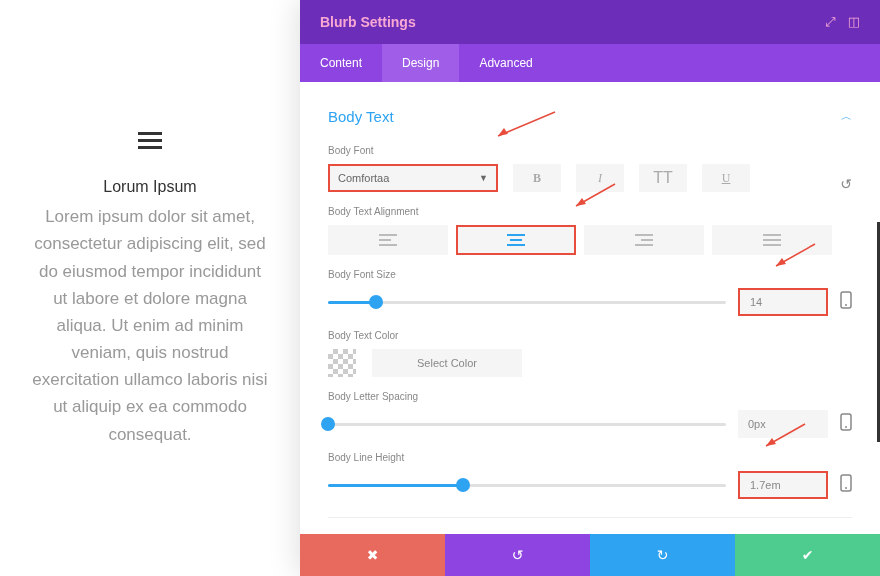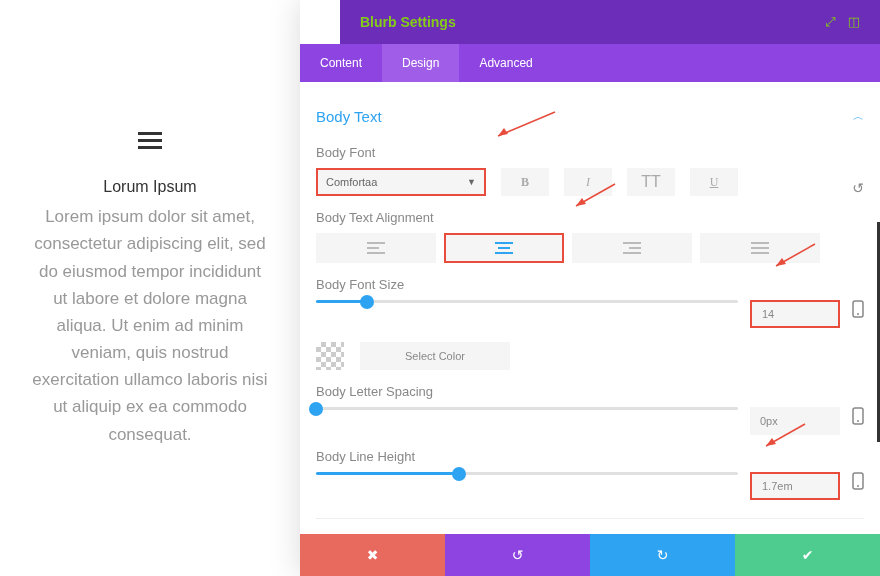--- a/index.html
+++ b/index.html
@@ -4,51 +4,51 @@
   <style>
     * { box-sizing: border-box; margin: 0; padding: 0; }
     body { font-family: -apple-system, BlinkMacSystemFont, "Segoe UI", sans-serif; background: #fff; display: flex; width: 880px; height: 576px; }
     .preview-pane { width: 300px; display: flex; flex-direction: column; align-items: center; justify-content: center; padding: 20px; }
     .hamburger-icon { margin-bottom: 25px; }
     .hamburger-icon div { width: 24px; height: 3px; background: #333; margin: 4px 0; }
     .preview-title { font-size: 16px; color: #333; margin-bottom: 7px; font-weight: 400; }
     .preview-body { font-size: 17px; color: #999; text-align: center; line-height: 1.6; max-width: 240px; }
     
     .settings-panel { flex: 1; background: #fff; box-shadow: 0 0 30px rgba(0,0,0,0.15); display: flex; flex-direction: column; position: relative; }
-    .panel-header { background: #6c2eb9; color: #84cc16; padding: 14px 20px; display: flex; justify-content: space-between; align-items: center; margin-left: 40px; }
+    .panel-header { background: #6c2eb9; color: #f9a8d4; padding: 14px 20px; display: flex; justify-content: space-between; align-items: center; }
     .panel-title { font-size: 14px; font-weight: 600; }
     .header-icons { display: flex; gap: 12px; }
     .header-icons span { cursor: pointer; font-size: 13px; }
     
     .tabs { background: #8e44e0; display: flex; }
     .tab { padding: 12px 20px; color: #fff; font-size: 12px; cursor: pointer; }
     .tab.active { background: #a05ee8; }
     
-    .panel-body { flex: 1; overflow-y: auto; padding: 20px 16px; position: relative; background: #fff; }
+    .panel-body { flex: 1; overflow-y: auto; padding: 20px 28px; position: relative; background: #fff; }
     .scrollbar-mock { position: absolute; right: 0; top: 140px; width: 3px; height: 220px; background: #333; }
     
     .section-header { display: flex; justify-content: space-between; align-items: center; padding: 6px 0; cursor: pointer; }
     .section-title { color: #2ea3f2; font-size: 15px; }
     .chevron { color: #2ea3f2; font-size: 11px; }
     
     .field { margin: 14px 0 6px; }
-    .field-label { font-size: 13px; color: #888; margin-bottom: 8px; display: block; }
+    .field-label { font-size: 10px; color: #888; margin-bottom: 8px; display: block; }
     
     .font-row { display: flex; gap: 15px; align-items: flex-end; }
     .font-select { width: 170px; height: 28px; background: #f5f5f5; border: 2px solid #e74c3c; display: flex; align-items: center; justify-content: space-between; padding: 0 8px; font-size: 11px; color: #666; }
     .font-select .tri { font-size: 9px; }
     .style-btn { width: 48px; height: 28px; background: #f5f5f5; display: flex; align-items: center; justify-content: center; color: #aaa; font-size: 12px; font-family: serif; cursor: pointer; }
     .reset-btn { margin-left: auto; color: #888; cursor: pointer; font-size: 14px; }
     
     .align-row { display: flex; gap: 8px; }
     .align-btn { width: 120px; height: 30px; background: #f5f5f5; display: flex; align-items: center; justify-content: center; cursor: pointer; }
     .align-btn.selected { border: 2px solid #e74c3c; }
     .align-btn svg { width: 18px; height: 14px; }
     
-    .slider-row { display: flex; gap: 12px; }
+    .slider-row { display: flex; align-items: center; gap: 12px; }
     .slider-track { flex: 1; height: 3px; background: #e0e0e0; position: relative; border-radius: 2px; }
     .slider-fill { position: absolute; left: 0; top: 0; height: 100%; background: #2ea3f2; border-radius: 2px; }
     .slider-thumb { position: absolute; width: 14px; height: 14px; background: #2ea3f2; border-radius: 50%; top: -5.5px; margin-left: -7px; }
     .slider-value { width: 90px; height: 28px; background: #f5f5f5; display: flex; align-items: center; padding: 0 10px; font-size: 11px; color: #888; }
     .slider-value.hl { border: 2px solid #e74c3c; }
     .device-icon { cursor: pointer; color: #888; }
     
     .color-row { display: flex; gap: 16px; align-items: center; }
     .checker { width: 28px; height: 28px; background-image: linear-gradient(45deg,#ccc 25%,transparent 25%),linear-gradient(-45deg,#ccc 25%,transparent 25%),linear-gradient(45deg,transparent 75%,#ccc 75%),linear-gradient(-45deg,transparent 75%,#ccc 75%); background-size: 10px 10px; background-position: 0 0,0 5px,5px -5px,-5px 0; }
     .select-color-btn { width: 150px; height: 28px; background: #f5f5f5; display: flex; align-items: center; justify-content: center; font-size: 11px; color: #888; cursor: pointer; }
@@ -181,20 +181,21 @@
         </div>
         <div class="slider-value hl">14</div>
         <span class="device-icon"><svg width="12" height="18" viewBox="0 0 12 18">
               <rect x="1" y="1" width="10" height="16" rx="2" fill="none" stroke="#888" stroke-width="1.5"></rect>
               <circle cx="6" cy="14" r="1" fill="#888"></circle>
             </svg></span>
       </div>
     </div>
 
     <div class="field">
+      <span class="field-label">Body Text Color</span>
       <div class="color-row">
         <div class="checker"></div>
         <div class="select-color-btn">Select Color</div>
       </div>
     </div>
 
     <div class="field">
       <span class="field-label">Body Letter Spacing</span>
       <div class="slider-row">
         <div class="slider-track">

